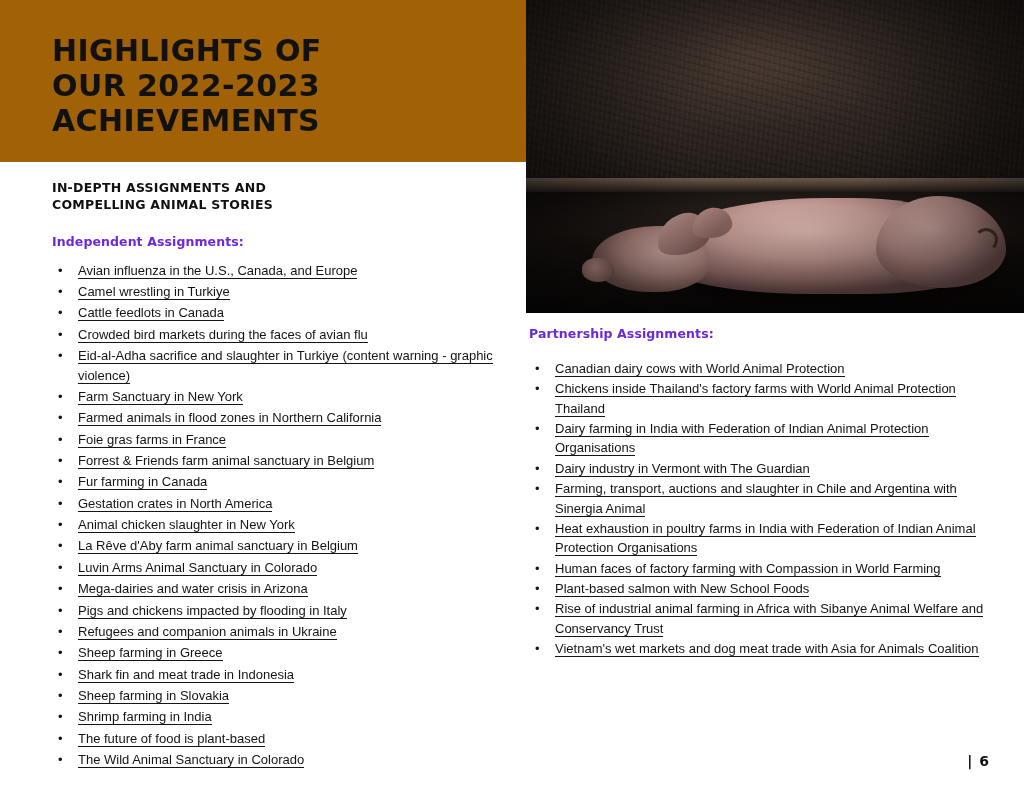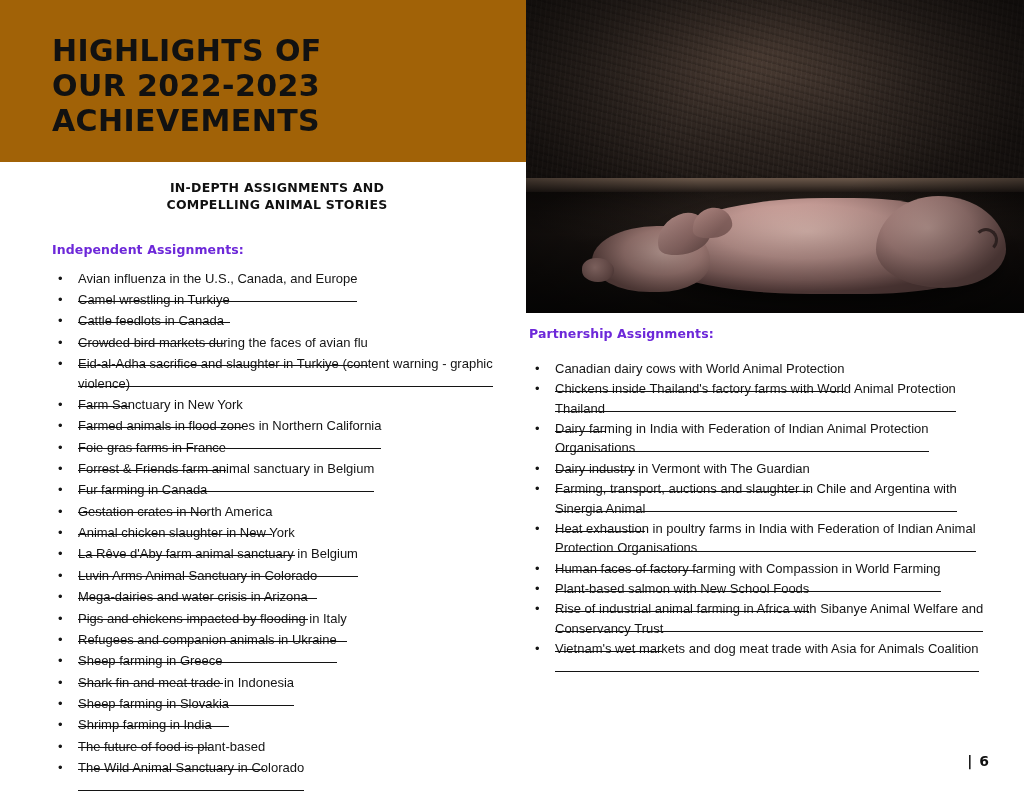--- a/index.html
+++ b/index.html
@@ -170,22 +170,21 @@
   }
   .section-heading {
     font-family: "DejaVu Sans", sans-serif;
     font-weight: bold;
     font-size: 12.5px;
     line-height: 1.35;
     letter-spacing: 0.25px;
     color: #111111;
     text-transform: uppercase;
     white-space: pre-line;
-    margin: 0 0 28px 0;
-    text-align: center;
+    margin: 0 0 20px 0;
   }
   .sub-heading {
     font-family: "DejaVu Sans", sans-serif;
     font-weight: bold;
     font-size: 12.5px;
     letter-spacing: 0.1px;
     color: #6d28d9;
     margin: 0 0 12px 0;
   }
   ul.bullets {
@@ -207,21 +206,21 @@
     left: 6px;
     top: 0;
     font-size: 13px;
     color: #141414;
   }
   ul.bullets > li .txt {
     border-bottom: 1px solid #141414;
     display: inline;
     box-decoration-break: clone;
     -webkit-box-decoration-break: clone;
-    padding-bottom: 15px;
+    padding-bottom: 0;
   }
 
   
   .right-col {
     position: absolute;
     left: 529px;
     top: 326px;
     width: 462px;
   }
   .right-col .sub-heading {

